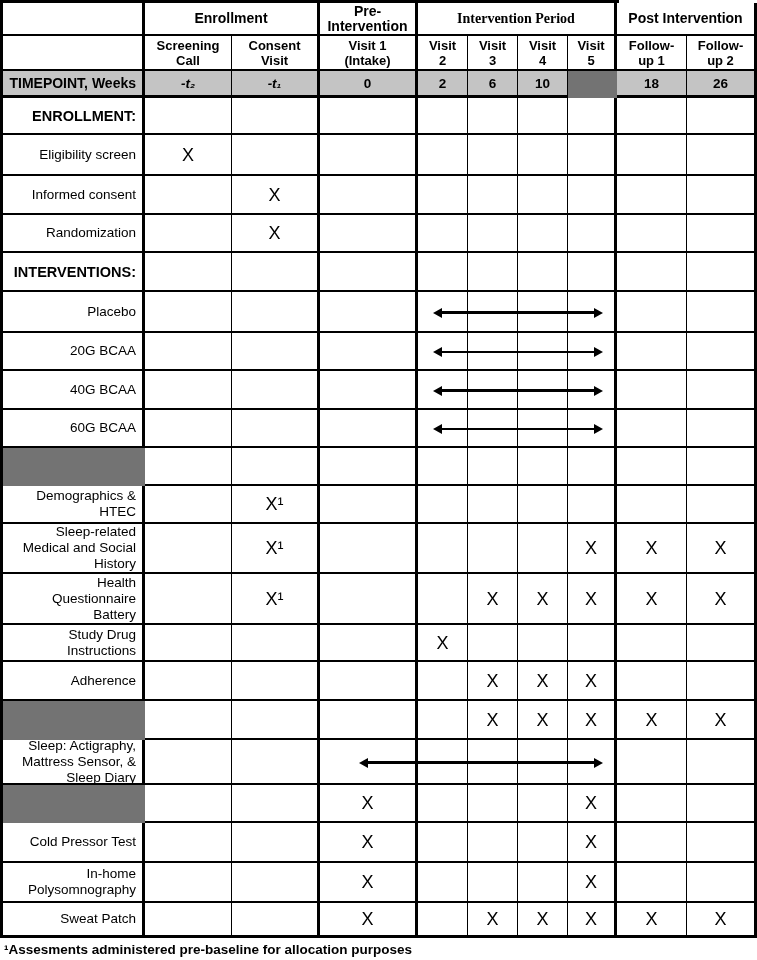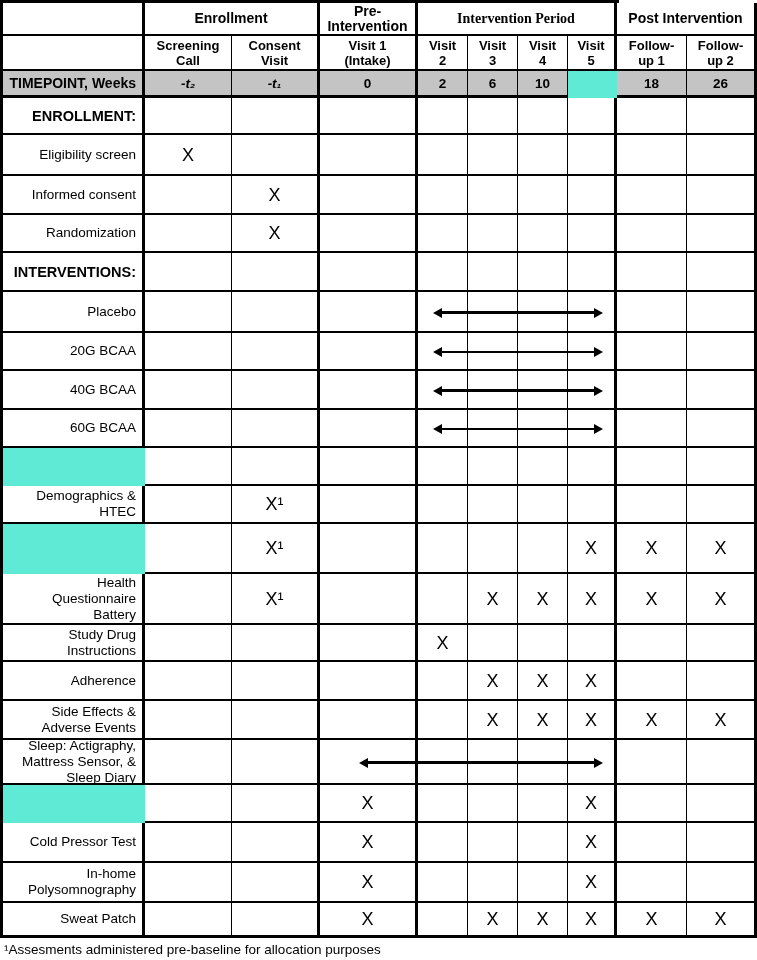--- a/index.html
+++ b/index.html
@@ -8,21 +8,21 @@
     font-family:"Liberation Sans","DejaVu Sans",sans-serif;
     color:#000;overflow:hidden;
   }
   .tbl{
     display:grid;
     grid-template-columns:142px 87px 88px 98px 50px 50px 50px 49px 70px 70px;
     width:619px;
     box-sizing:border-box;
     border-top:3px solid #000;
     border-left:3px solid #000;
-    background:#5eead4;
+    background:#737373;
   }
   .c{
     background:#fff;
     border-right:1.5px solid #000;
     border-bottom:2px solid #000;
     box-sizing:border-box;
     display:flex;align-items:center;justify-content:center;
     overflow:hidden;
   }
   .br3{border-right-width:3px;}
@@ -33,21 +33,21 @@
   .tpl{justify-content:flex-end;text-align:right;padding-right:6px;font-size:14px;}
   .it{font-style:italic;}
   .lab{justify-content:flex-end;text-align:right;padding-right:6px;font-size:13.5px;line-height:16px;white-space:pre-line;}
   .sec{font-weight:bold;font-size:14.5px;}
   .x{font-size:18px;line-height:1;}
   .arrow{display:flex;align-items:center;z-index:2;pointer-events:none;}
   .ah{width:0;height:0;border-top:5px solid transparent;border-bottom:5px solid transparent;flex:0 0 auto;}
   .al{border-right:9px solid #000;}
   .ar{border-left:9px solid #000;}
   .ln{flex:1;height:2.5px;background:#000;margin:0 -1px;}
-  .footnote{font-weight:normal;font-size:13.5px;padding:4px 0 0 4px;}
+  .footnote{font-weight:bold;font-size:13.5px;padding:4px 0 0 4px;}
 </style>
 </head>
 <body>
 
 <div class="tbl" id="grid" style="grid-template-rows: 33px 35px 27px 37px 41px 39px 38px 39px 41px 38px 39px 38px 38px 38px 50px 51px 37px 39px 39px 45px 38px 40px 40px 35px;">
     <div class="c gh br3" style="grid-area: 1 / 1;"></div>
     <div class="c gh br3" style="grid-area: 1 / 2 / auto / span 2;">Enrollment</div>
     <div class="c gh br3" style="grid-area: 1 / 4;">Pre-
 Intervention</div>
     <div class="c gh br3" style="grid-area: 1 / 5 / auto / span 4; font-family: Liberation Serif, serif;">Intervention Period</div>
@@ -204,20 +204,23 @@
 HTEC</div>
     <div class="c x" style="grid-area: 14 / 2;"></div>
     <div class="c x br3" style="grid-area: 14 / 3;">X¹</div>
     <div class="c x br3" style="grid-area: 14 / 4;"></div>
     <div class="c x" style="grid-area: 14 / 5;"></div>
     <div class="c x" style="grid-area: 14 / 6;"></div>
     <div class="c x" style="grid-area: 14 / 7;"></div>
     <div class="c x br3" style="grid-area: 14 / 8;"></div>
     <div class="c x" style="grid-area: 14 / 9;"></div>
     <div class="c x br3" style="grid-area: 14 / 10;"></div>
+    <div class="c lab br3" style="grid-area: 15 / 1;">Sleep-related
+Medical and Social
+History</div>
     <div class="c x" style="grid-area: 15 / 2;"></div>
     <div class="c x br3" style="grid-area: 15 / 3;">X¹</div>
     <div class="c x br3" style="grid-area: 15 / 4;"></div>
     <div class="c x" style="grid-area: 15 / 5;"></div>
     <div class="c x" style="grid-area: 15 / 6;"></div>
     <div class="c x" style="grid-area: 15 / 7;"></div>
     <div class="c x br3" style="grid-area: 15 / 8;">X</div>
     <div class="c x" style="grid-area: 15 / 9;">X</div>
     <div class="c x br3" style="grid-area: 15 / 10;">X</div>
     <div class="c lab br3" style="grid-area: 16 / 1; padding-left: 24px;">Health
@@ -246,22 +249,20 @@
     <div class="c lab br3" style="grid-area: 18 / 1;">Adherence</div>
     <div class="c x" style="grid-area: 18 / 2;"></div>
     <div class="c x br3" style="grid-area: 18 / 3;"></div>
     <div class="c x br3" style="grid-area: 18 / 4;"></div>
     <div class="c x" style="grid-area: 18 / 5;"></div>
     <div class="c x" style="grid-area: 18 / 6;">X</div>
     <div class="c x" style="grid-area: 18 / 7;">X</div>
     <div class="c x br3" style="grid-area: 18 / 8;">X</div>
     <div class="c x" style="grid-area: 18 / 9;"></div>
     <div class="c x br3" style="grid-area: 18 / 10;"></div>
-    <div class="c lab br3" style="grid-area: 19 / 1;">Side Effects &amp;
-Adverse Events</div>
     <div class="c x" style="grid-area: 19 / 2;"></div>
     <div class="c x br3" style="grid-area: 19 / 3;"></div>
     <div class="c x br3" style="grid-area: 19 / 4;"></div>
     <div class="c x" style="grid-area: 19 / 5;"></div>
     <div class="c x" style="grid-area: 19 / 6;">X</div>
     <div class="c x" style="grid-area: 19 / 7;">X</div>
     <div class="c x br3" style="grid-area: 19 / 8;">X</div>
     <div class="c x" style="grid-area: 19 / 9;">X</div>
     <div class="c x br3" style="grid-area: 19 / 10;">X</div>
     <div class="c lab br3" style="grid-area: 20 / 1;">Sleep: Actigraphy,

